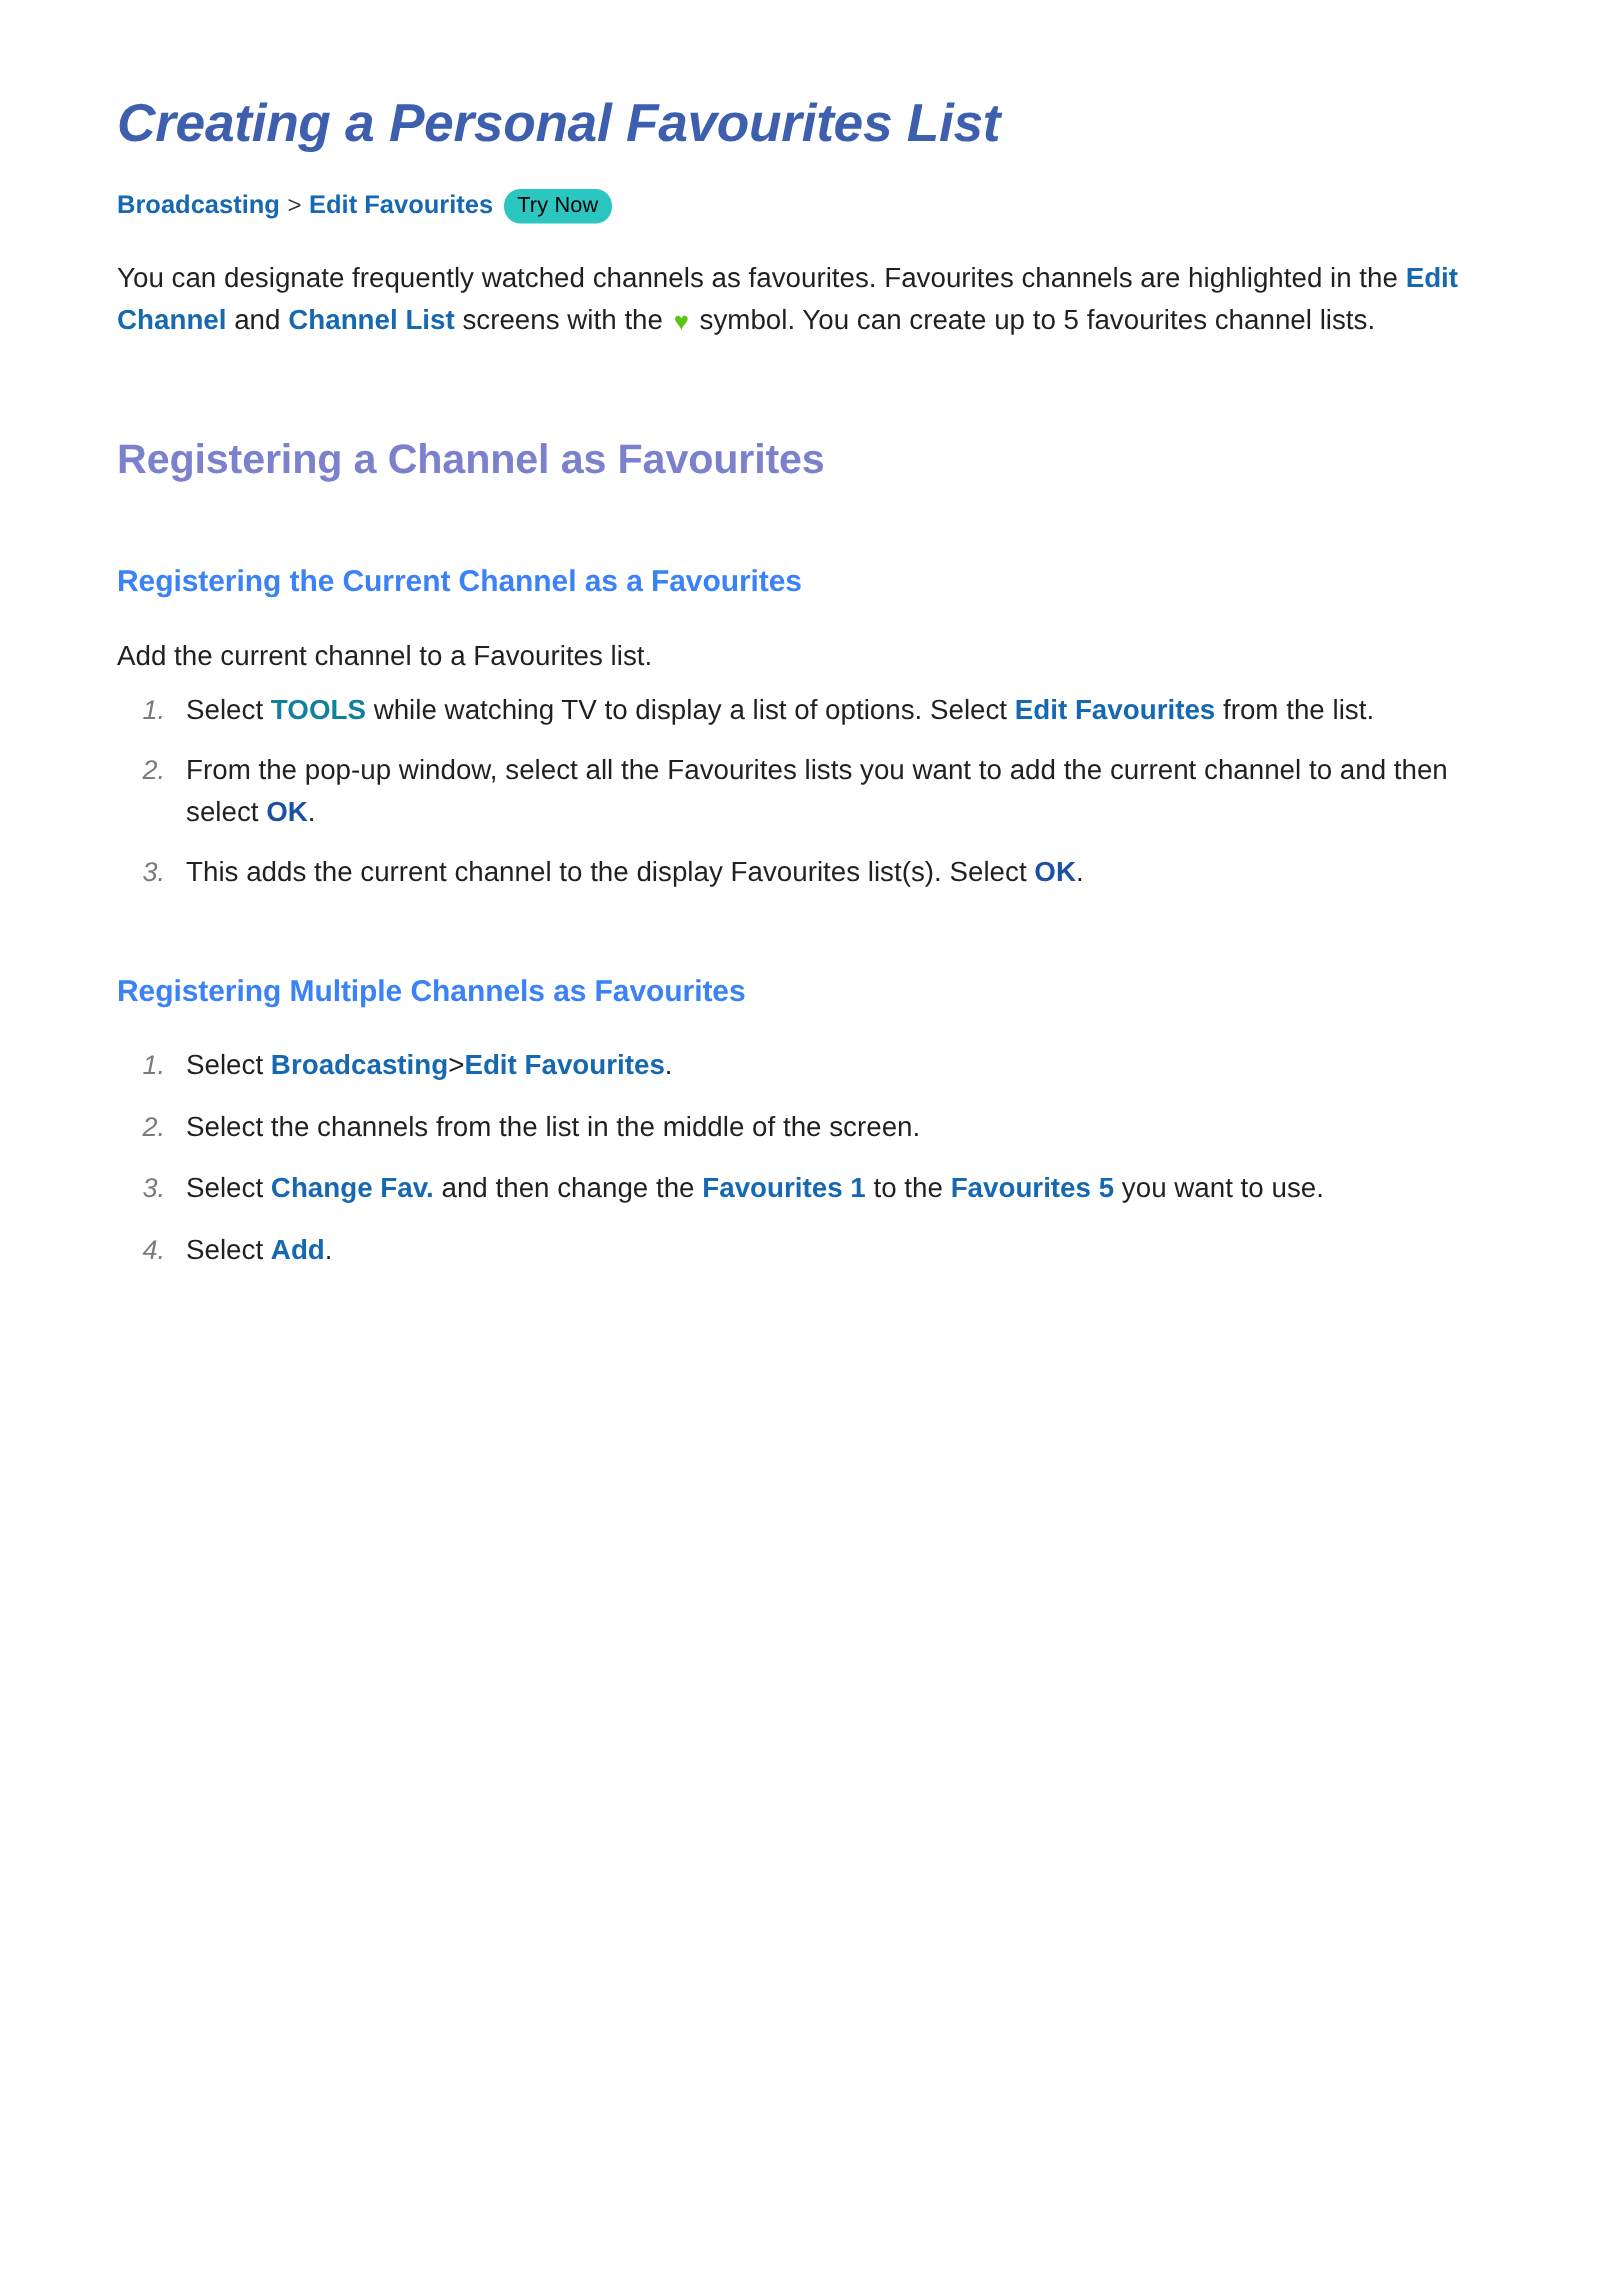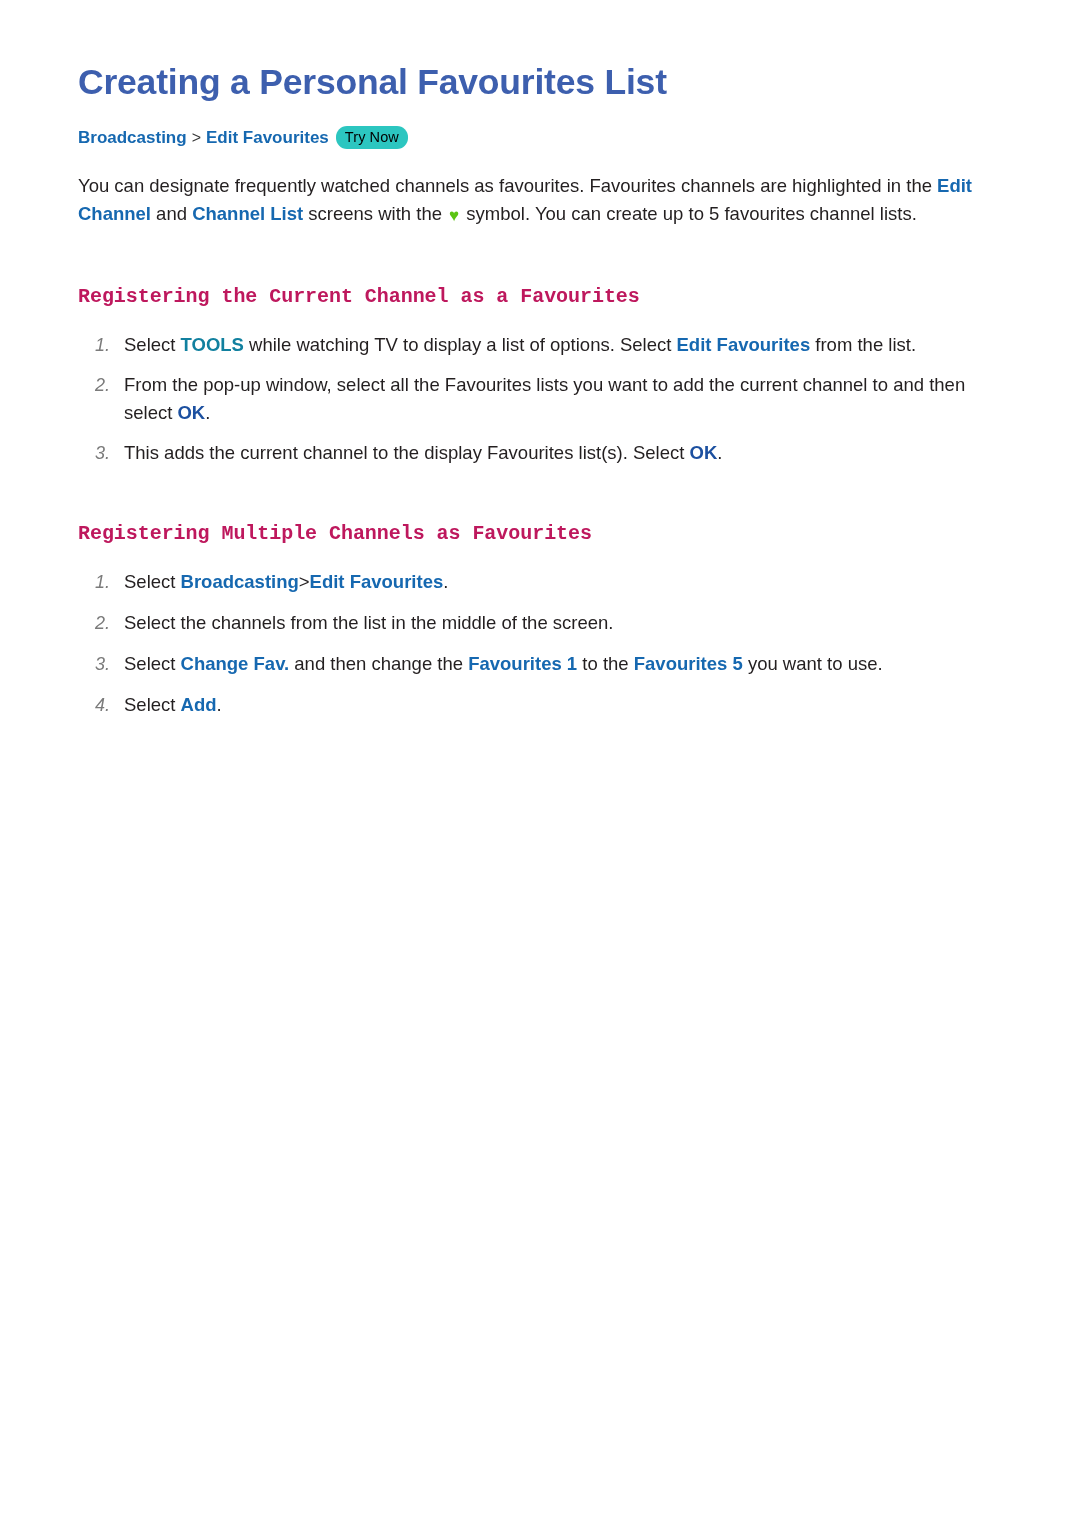--- a/index.html
+++ b/index.html
@@ -26,37 +26,37 @@
   }
 
   
   h1.doc-title {
     font-size: 35.5px;
     line-height: 1.18;
     font-weight: bold;
     color: #3d5fae;
     margin: 0 0 22px 0;
     letter-spacing: -0.2px;
+    font-style: italic;
   }
   h2.section-title {
     font-size: 27.5px;
     line-height: 1.2;
     font-weight: bold;
     color: #7b81cd;
     margin: 60px 0 20px 0;
     letter-spacing: -0.1px;
   }
   h3.subsection-title {
     font-size: 20px;
     line-height: 1.25;
     font-weight: bold;
-    color: #be185d;
+    color: #3b82f6;
     margin: 54px 0 22px 0;
     letter-spacing: -0.05px;
-    font-family: Liberation Mono, monospace;
   }
 
   
   .breadcrumb {
     font-size: 17px;
     line-height: 1.35;
     color: #1668b0;
     font-weight: bold;
     margin: 0 0 22px 0;
     display: block;
@@ -137,24 +137,26 @@
 <div class="page">
 
   <h1 class="doc-title">Creating a Personal Favourites List</h1>
 
   <div class="breadcrumb">
     <span class="crumb">Broadcasting</span><span class="sep">&gt;</span><span class="crumb">Edit Favourites</span><span class="try-now">Try Now</span>
   </div>
 
   <p class="body-text"><span>You can designate frequently watched channels as favourites. Favourites channels are highlighted in the </span><span class="lnk">Edit Channel</span><span> and </span><span class="lnk">Channel List</span><span> screens with the </span><span class="heart">♥</span><span> symbol. You can create up to 5 favourites channel lists.</span></p>
 
+  <h2 class="section-title">Registering a Channel as Favourites</h2>
 
 
   <h3 class="subsection-title">Registering the Current Channel as a Favourites</h3>
 
+  <p class="body-text tight">Add the current channel to a Favourites list.</p>
 
   <ol class="steps">
     <li>
       <span class="num">1.</span><span>Select </span><span class="lnk-teal">TOOLS</span><span> while watching TV to display a list of options. Select </span><span class="lnk">Edit Favourites</span><span> from the list.</span>
     </li>
     <li>
       <span class="num">2.</span><span>From the pop-up window, select all the Favourites lists you want to add the current channel to and then select </span><span class="lnk-deep">OK</span><span>.</span>
     </li>
     <li>
       <span class="num">3.</span><span>This adds the current channel to the display Favourites list(s). Select </span><span class="lnk-deep">OK</span><span>.</span>

